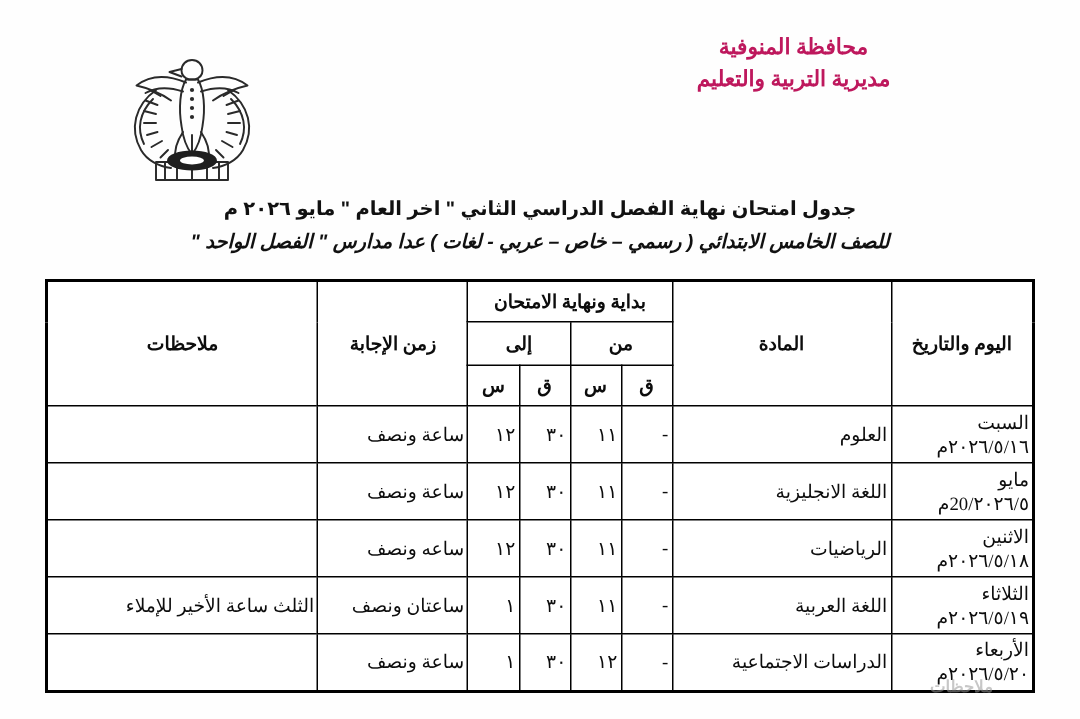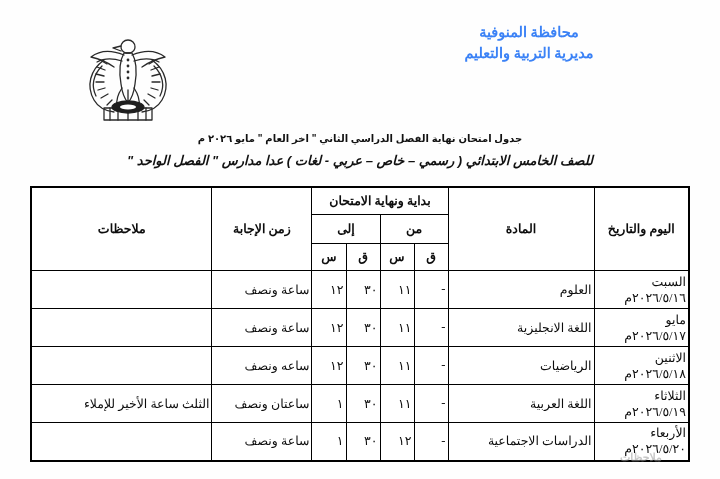--- a/index.html
+++ b/index.html
@@ -50,37 +50,37 @@
     width: 330px;
     text-align: center;
     direction: rtl;
   }
   .org-line {
     font-family: "Liberation Serif", "DejaVu Serif", serif;
     font-weight: bold;
     font-size: 14.5px;
     line-height: 21px;
     letter-spacing: 0px;
-    color: #3b82f6;
+    color: #be185d;
     white-space: nowrap;
   }
 
   
   .title-block {
     position: absolute;
     top: 128px;
     left: 0;
     right: 0;
     text-align: center;
     direction: rtl;
   }
   .title-line {
     font-family: "Liberation Sans", "DejaVu Sans", sans-serif;
     font-weight: bold;
-    font-size: 10px;
+    font-size: 13px;
     line-height: 22px;
     color: #111111;
     white-space: nowrap;
   }
   .title-line.second { font-size: 13px; font-style: italic; }
 
   
   .sched-wrap {
     position: absolute;
     top: 186px;
@@ -249,21 +249,21 @@
           <td class="num-cell">١١</td>
           <td class="num-cell">٣٠</td>
           <td class="num-cell">١٢</td>
           <td class="dur-cell">ساعة ونصف</td>
           <td class="notes-cell"></td>
         </tr>
 
         <tr>
           <td class="date-cell">
             <span class="day">مايو</span>
-            <span class="dnum">٢٠٢٦/٥/١٧م</span>
+            <span class="dnum">٢٠٢٦/٥/20م</span>
           </td>
           <td class="subj-cell">اللغة الانجليزية</td>
           <td class="num-cell">-</td>
           <td class="num-cell">١١</td>
           <td class="num-cell">٣٠</td>
           <td class="num-cell">١٢</td>
           <td class="dur-cell">ساعة ونصف</td>
           <td class="notes-cell"></td>
         </tr>
 

